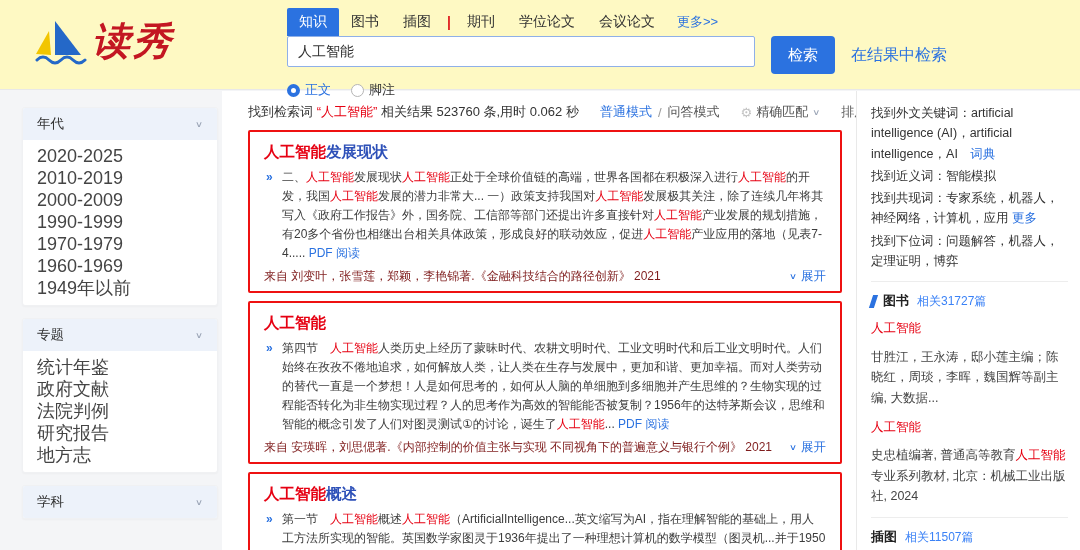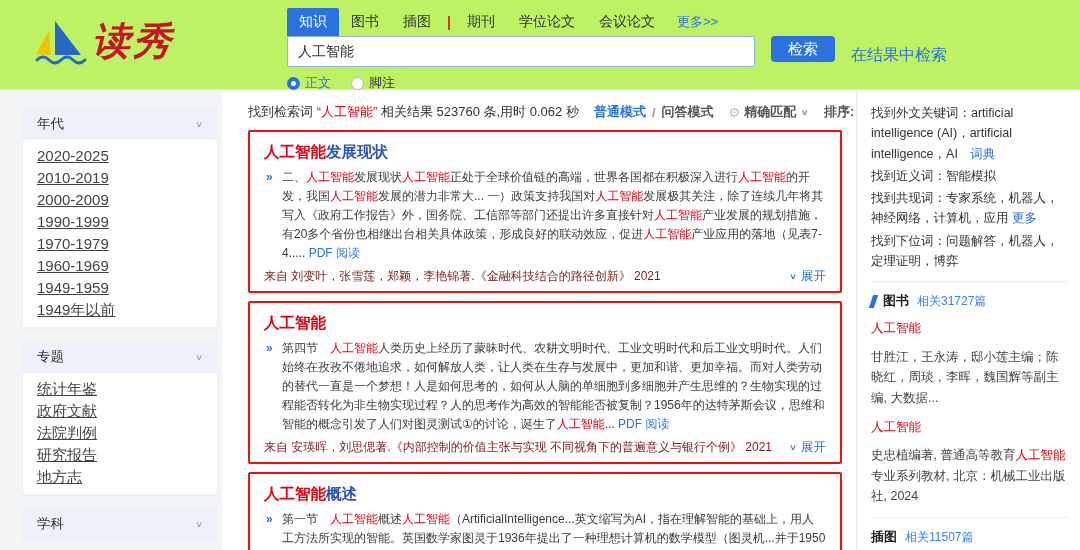--- a/index.html
+++ b/index.html
@@ -1,55 +1,55 @@
 <!DOCTYPE html>
 <html><head>
 <meta charset="utf-8">
 <style>
   * { margin:0; padding:0; box-sizing:border-box; }
   html,body { width:1080px; height:550px; overflow:hidden; }
   body { font-family:"Liberation Sans","DejaVu Sans",sans-serif; background:#f4f5f7; position:relative; color:#333; }
 
   
-  .header { position:absolute; top:0; left:0; width:1080px; height:90px; background:#bef264; border-bottom:1px solid #e8e8e8; z-index:5; }
+  .header { position:absolute; top:0; left:0; width:1080px; height:90px; background:#fef9c3; border-bottom:1px solid #e8e8e8; z-index:5; }
   .logo { position:absolute; left:34px; top:16px; display:flex; align-items:center; }
   .logo-text { font-family:"DejaVu Serif","Liberation Serif",serif; font-style:italic; font-weight:bold; font-size:38px; color:#c31722; margin-left:4px; letter-spacing:3px; }
   .search-area { position:absolute; left:287px; top:8px; }
   .tabs { display:flex; align-items:center; font-size:14px; color:#333;text-align:center; }
   .tab { padding:5px 12px; cursor:pointer; white-space:nowrap; }
   .tab.active { background:#2b72e0; color:#fff; border-radius:2px 2px 0 0; }
   .tab-divider { color:#e02020; margin:0 4px; font-weight:bold; }
   .more-link { color:#2b72e0; margin-left:10px; font-size:13px; cursor:pointer; }
   .search-row { display:flex; align-items:flex-start; }
   input.search { width:468px; height:31px; border:1px solid #8fb0e8; border-radius:2px; padding:0 10px; font-size:14px; color:#333; outline:none; font-family:inherit; }
-  .search-btn { width:64px; height:26px; background:#2b72e0; color:#fff; font-size:15px; border:none; border-radius:4px; margin-left:16px; cursor:pointer; font-family:inherit; }
+  .search-btn { width:64px; height:38px; background:#2b72e0; color:#fff; font-size:15px; border:none; border-radius:4px; margin-left:16px; cursor:pointer; font-family:inherit; }
   .in-results { color:#2b72e0; font-size:16px; margin-left:16px; margin-top:9px; cursor:pointer; white-space:nowrap; }
   .scope-row { display:flex; align-items:center; gap:20px; margin-top:7px; font-size:13px; color:#333; }
   .scope-opt { display:flex; align-items:center; cursor:pointer; }
   .radio { width:13px; height:13px; border-radius:50%; margin-right:5px; background:#fff; }
   .radio.on  { border:4px solid #2b72e0; }
   .radio.off { border:1px solid #b5b5b5; }
 
   
   .main { position:absolute; top:91px; left:0; right:0; bottom:0; display:flex; }
   .left-col { width:222px; padding:16px 4px 0 22px; }
   .results-col { flex:1; background:#fff; padding:12px 14px 0 26px; overflow:hidden; }
   .right-col { width:224px; background:#fff; border-left:1px solid #e9e9e9; padding:12px 12px 0 14px; font-size:12.5px; overflow:hidden; }
 
   
   .side-card { background:#fff; border:1px solid #f0f1f3; border-radius:3px; margin-bottom:12px; overflow:hidden; box-shadow:0 1px 2px rgba(0,0,0,.03); }
   .side-head { height:32px; background:#edf2fa; display:flex; align-items:center; justify-content:space-between; padding:0 14px; font-size:13.5px; color:#333; cursor:pointer; }
   .side-items { padding:5px 0 6px; }
-  .side-item { height:22px; line-height:22px; padding:0 14px; font-size:15px; color:#444; cursor:pointer;text-decoration:underline; }
+  .side-item { height:22px; line-height:22px; padding:0 14px; font-size:18px; color:#444; cursor:pointer; }
   .chev { font-size:11px; color:#9aa4b5; transform:scaleY(.75); display:inline-block; }
 
   
   .summary-row { display:flex; align-items:center; font-size:13px; color:#333; margin-bottom:9px; white-space:nowrap; }
   .summary { flex:1; }
-  .tool { margin-left:15px; color:#555; display:flex; align-items:center; gap:4px; cursor:pointer;font-weight:bold; }
+  .tool { margin-left:21px; color:#555; display:flex; align-items:center; gap:4px; cursor:pointer; }
   .mode-normal { color:#2b72e0; }
   .mode-sep { color:#999; margin:0 2px; }
   .gear { color:#c2c2c2; font-size:13px; }
   .seg-red { color:#e60012; }
   .seg-link { color:#2b72e0; cursor:pointer; }
 
   .result-card { border:2px solid #ee1111; border-radius:2px; padding:8px 14px 6px; margin-bottom:8px; background:#fff; }
   .r-title { font-size:15.5px; font-weight:bold; margin:2px 0 5px; cursor:pointer; }
   .r-title span { color:#2d50b8; }
   .r-title .seg-red { color:#e60012; }
@@ -119,21 +119,20 @@
         <span>年代</span>
         <span class="chev">∨</span>
       </div>
       <div class="side-items">
         <div class="side-item">2020-2025</div>
         <div class="side-item">2010-2019</div>
         <div class="side-item">2000-2009</div>
         <div class="side-item">1990-1999</div>
         <div class="side-item">1970-1979</div>
         <div class="side-item">1960-1969</div>
-        <div class="side-item">1949-1959</div>
         <div class="side-item">1949年以前</div>
       </div>
     </div>
 
     <div class="side-card">
       <div class="side-head">
         <span>专题</span>
         <span class="chev">∨</span>
       </div>
       <div class="side-items">

